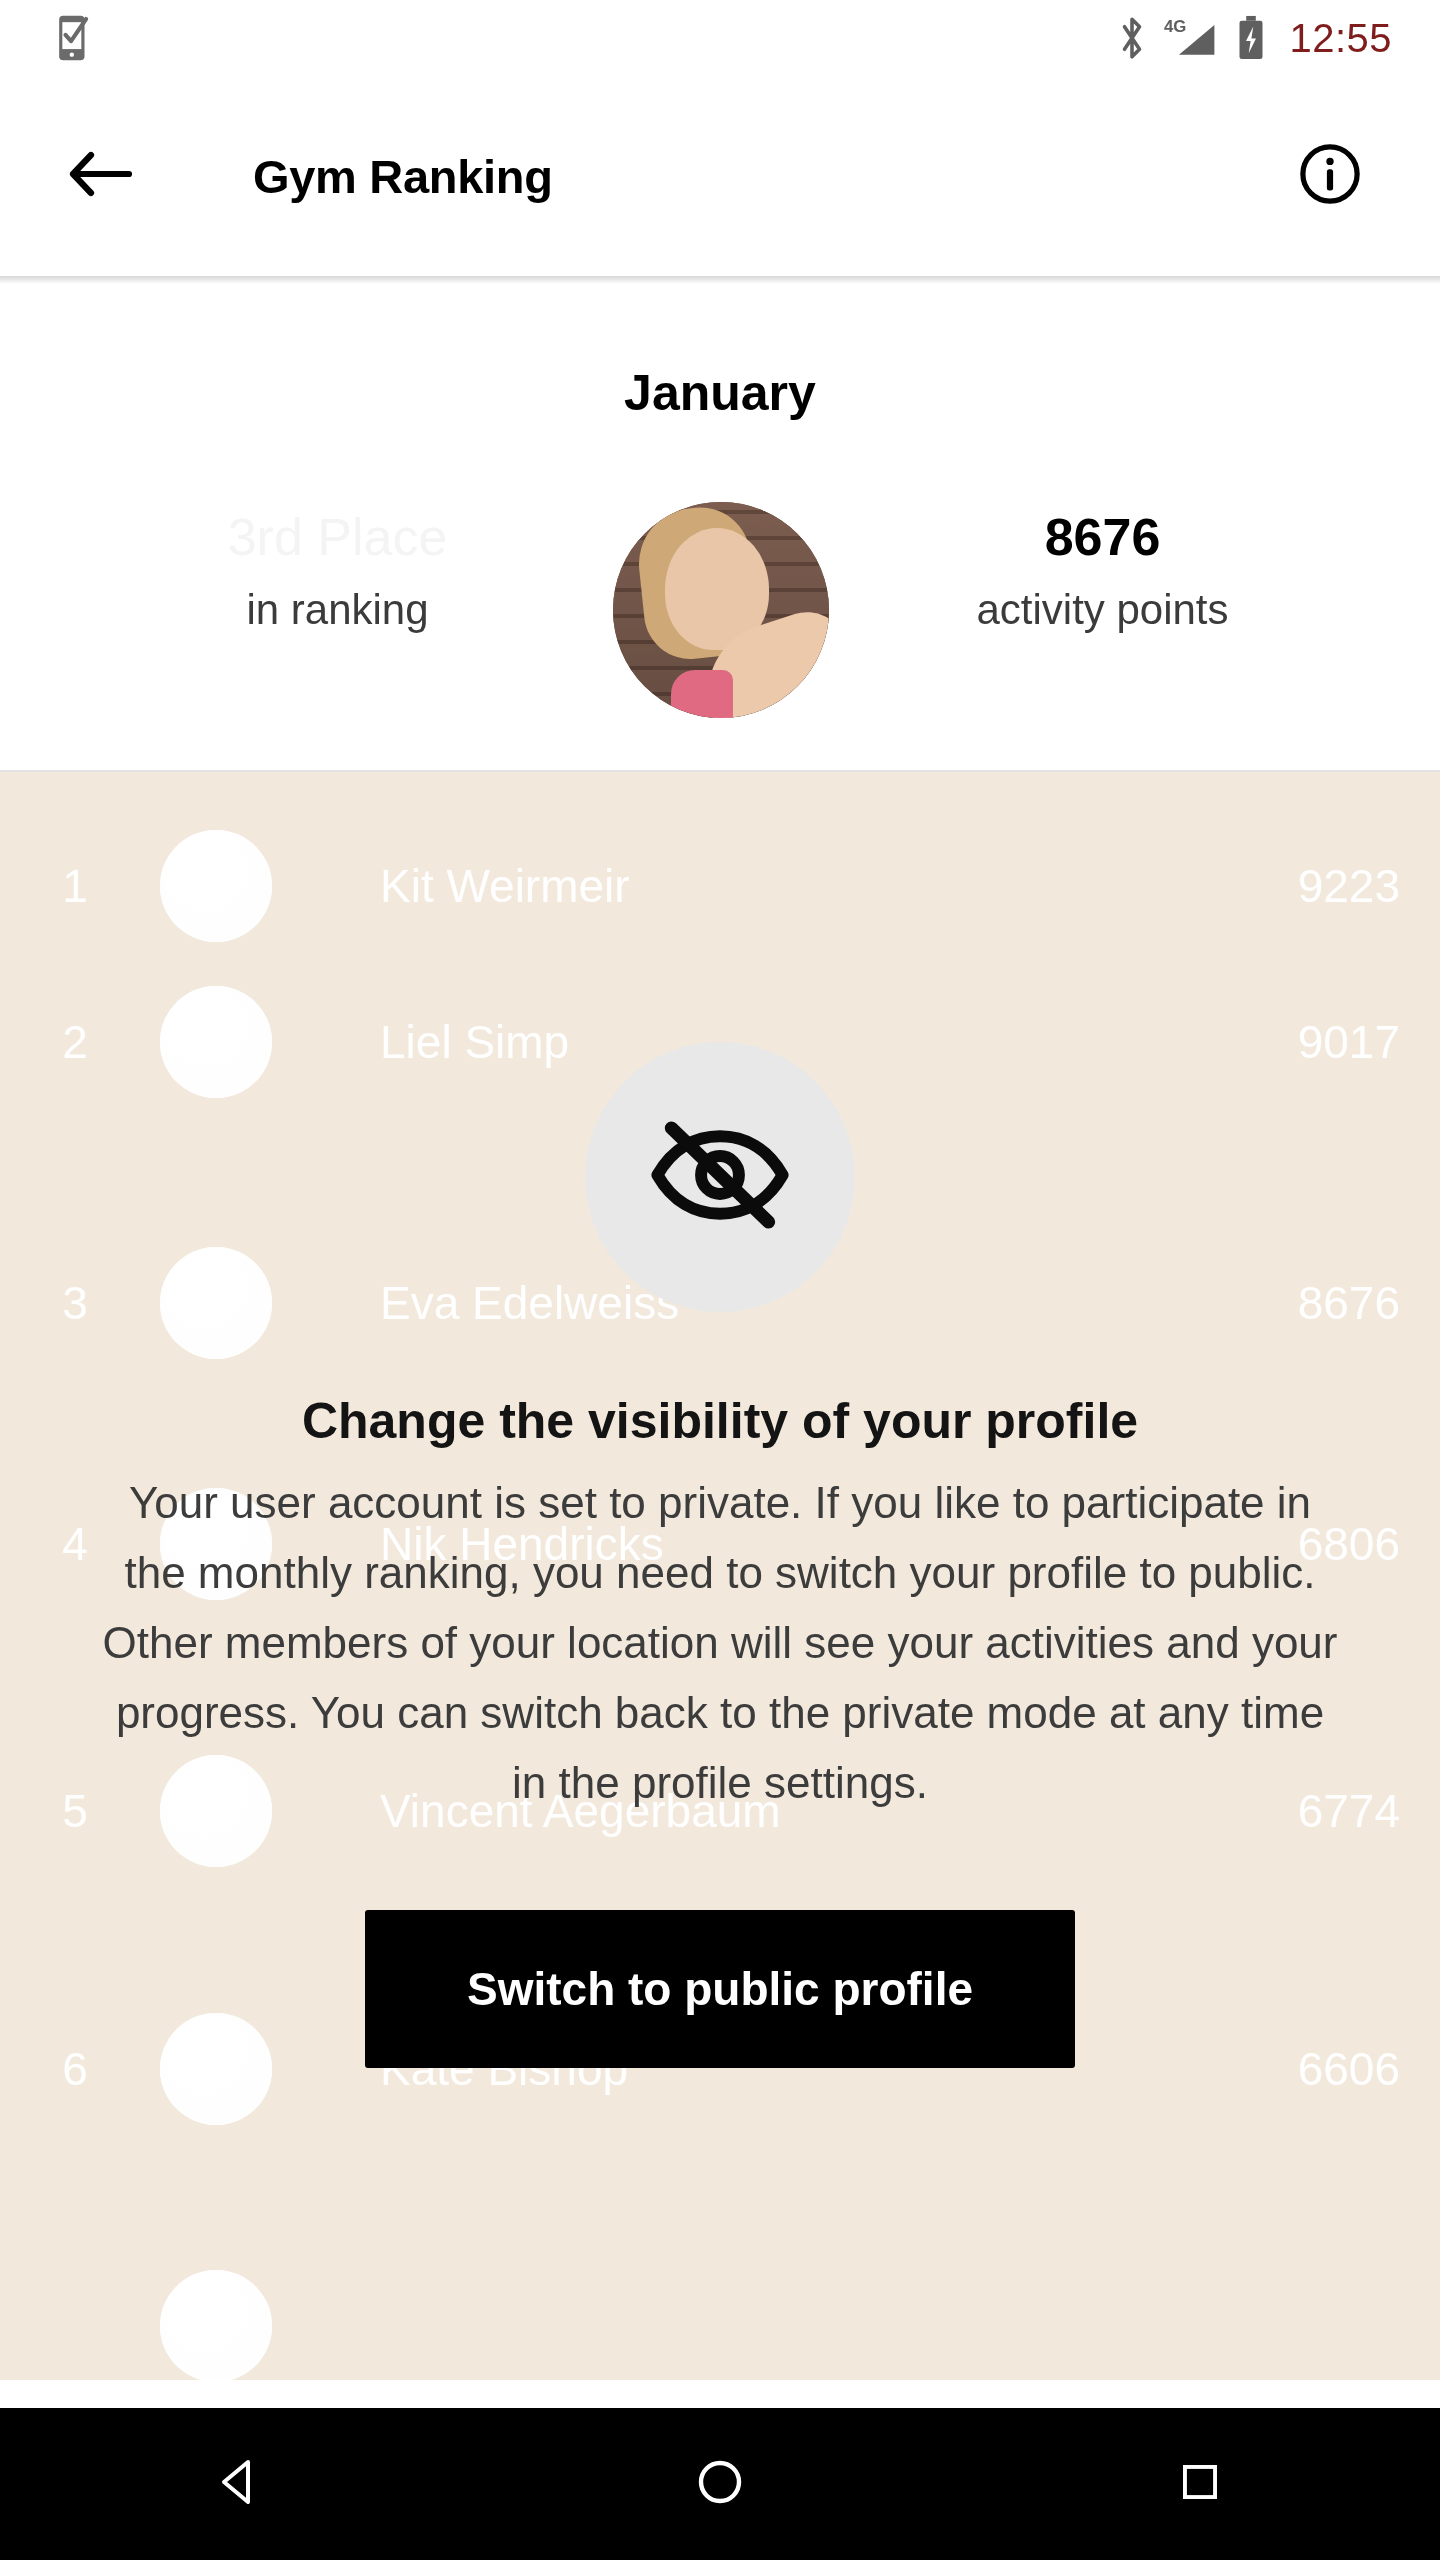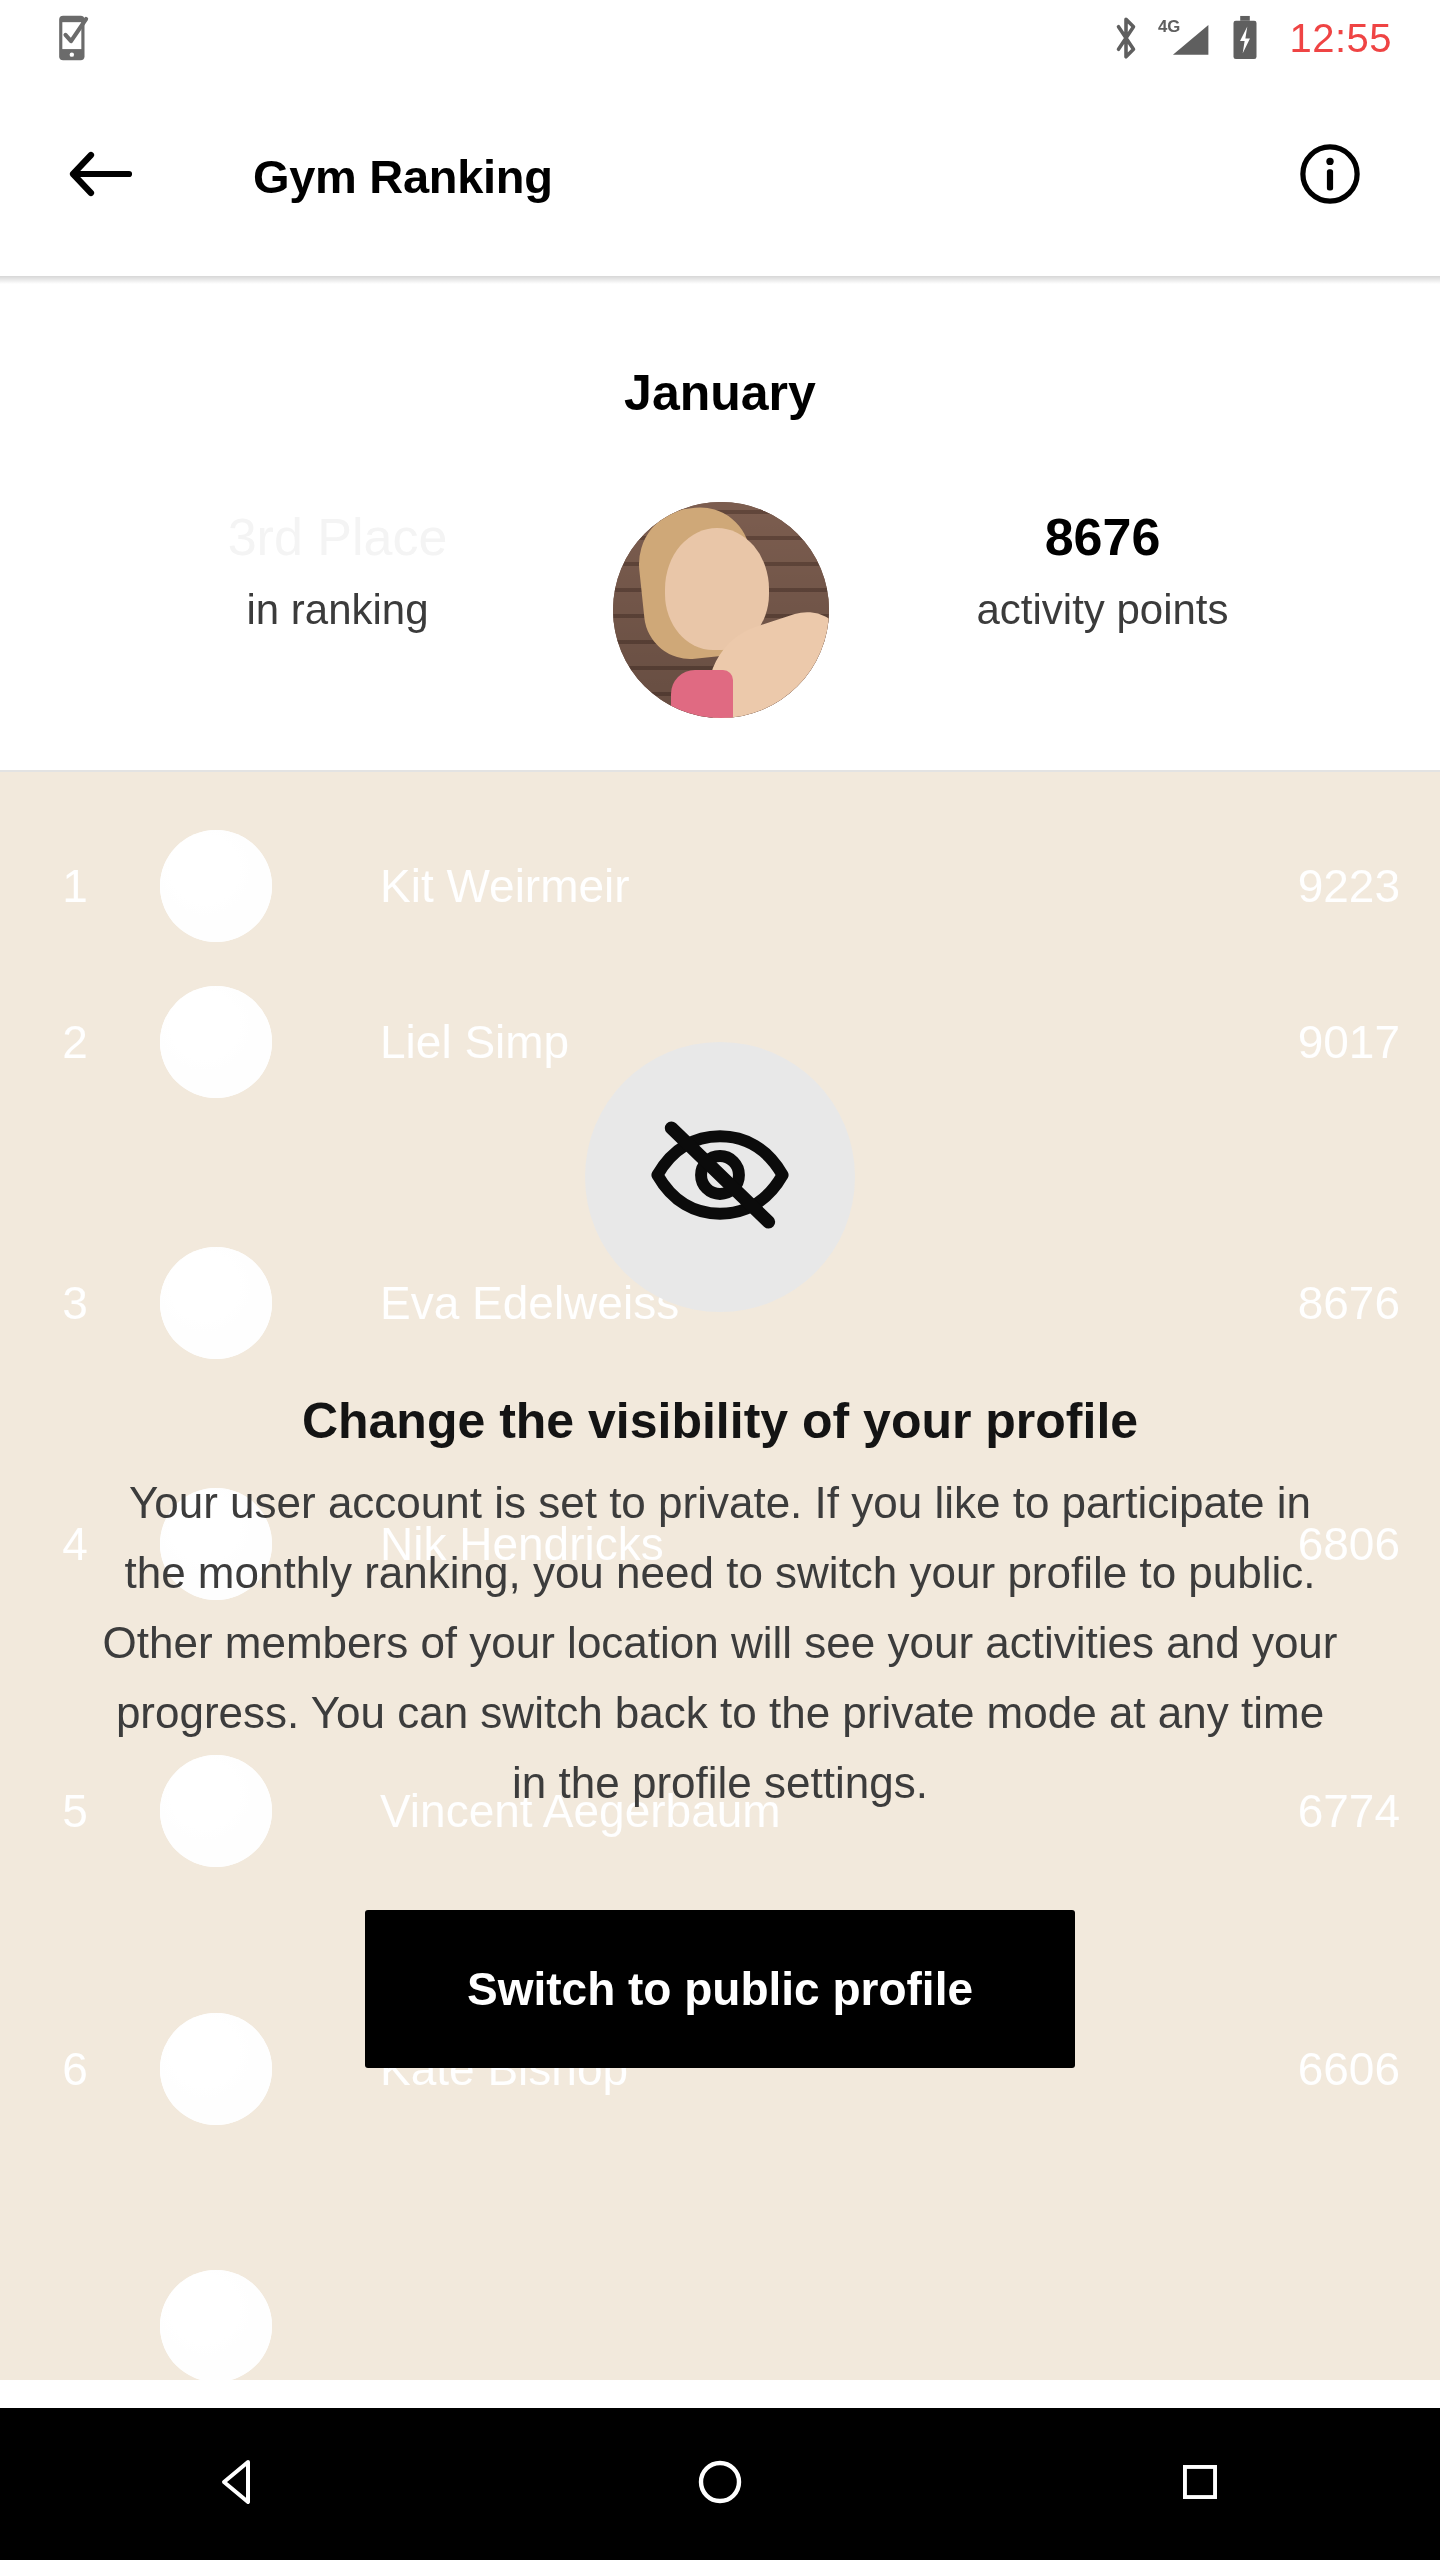--- a/index.html
+++ b/index.html
@@ -13,22 +13,22 @@
 
   
   .statusbar {
     position:absolute; top:0; left:0; width:1440px; height:76px;
     background:#ffffff; display:flex; align-items:center;
   }
   .sb-left { position:absolute; left:56px; top:50%; transform:translateY(-50%);
              display:flex; align-items:center; }
   .sb-right { position:absolute; right:48px; top:50%; transform:translateY(-50%);
               display:flex; align-items:center; gap:17px; }
-  .sb-time { font-size:40px; color:#ef4444; letter-spacing:0.5px;
-             font-family:"Liberation Sans", sans-serif; margin-left:13px; }
+  .sb-time { font-size:40px; color:#7f1d1d; letter-spacing:0.5px;
+             font-family:"Liberation Sans", sans-serif; margin-left:7px; }
   .sb-icon { display:flex; align-items:center; }
 
   
   .appbar {
     position:absolute; top:76px; left:0; width:1440px; height:200px;
     background:#ffffff; display:flex; align-items:center;
   }
   .back-btn { position:absolute; left:56px; width:90px; height:90px;
               display:flex; align-items:center; justify-content:center; cursor:pointer; }
   .appbar-title { position:absolute; left:253px; font-size:47px; font-weight:bold;

